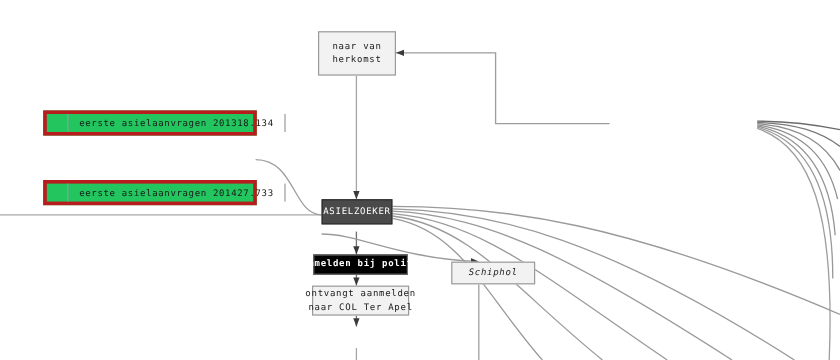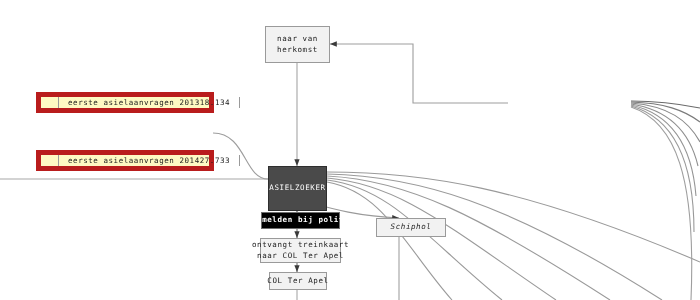--- a/index.html
+++ b/index.html
@@ -47,22 +47,22 @@
     background: #000000;
     border-color: #6e6e6e;
     color: #ffffff;
     font-weight: bold;
   }
   .stat {
     position: absolute;
     box-sizing: border-box;
     display: flex;
     align-items: stretch;
-    border: 5px solid #b91c1c;
-    background: #fef9c3;
+    border: 3px solid #b91c1c;
+    background: #22c55e;
     z-index: 3;
   }
   .stat .cap {
     width: 17px;
     border-right: 1px solid #9a9a9a;
     flex: 0 0 auto;
   }
   .stat .cap.right {
     border-right: none;
     border-left: 1px solid #9a9a9a;
@@ -124,28 +124,27 @@
       <path d="M631,106 C674,118 694,160 694,232" stroke="#999999"></path>
       <path d="M631,107 C676,122 696,178 691,300" stroke="#9e9e9e"></path>
 
     </g>
   </svg>
 
   <div class="node" style="left:265px; top:26px; width:65px; height:37px;">naar van
 herkomst</div>
 
 
-  <div class="node dark" style="left:268px; top:166px; width:59px; height:45px;">ASIELZOEKER</div>
+  <div class="node dark" style="left:268px; top:166px; width:59px; height:21px;">ASIELZOEKER</div>
 
   <div class="node mid" style="left:261px; top:212px; width:79px; height:17px;">aanmelden bij politie</div>
 
-  <div class="node" style="left:260px; top:238px; width:81px; height:25px;">ontvangt treinkaart
+  <div class="node" style="left:260px; top:238px; width:81px; height:25px;">ontvangt aanmelden
 naar COL Ter Apel</div>
 
-  <div class="node" style="left:269px; top:272px; width:58px; height:18px;">COL Ter Apel</div>
 
   <div class="node" style="left:376px; top:218px; width:70px; height:19px;font-style:italic;">Schiphol</div>
 
   <div class="stat" style="left:36px; top:92px; width:178px; height:21px;">
     <div class="cap"></div>
     <div class="body">
       <span>eerste asielaanvragen 2013</span>
       <span>18.134</span>
     </div>
     <div class="cap right"></div>

